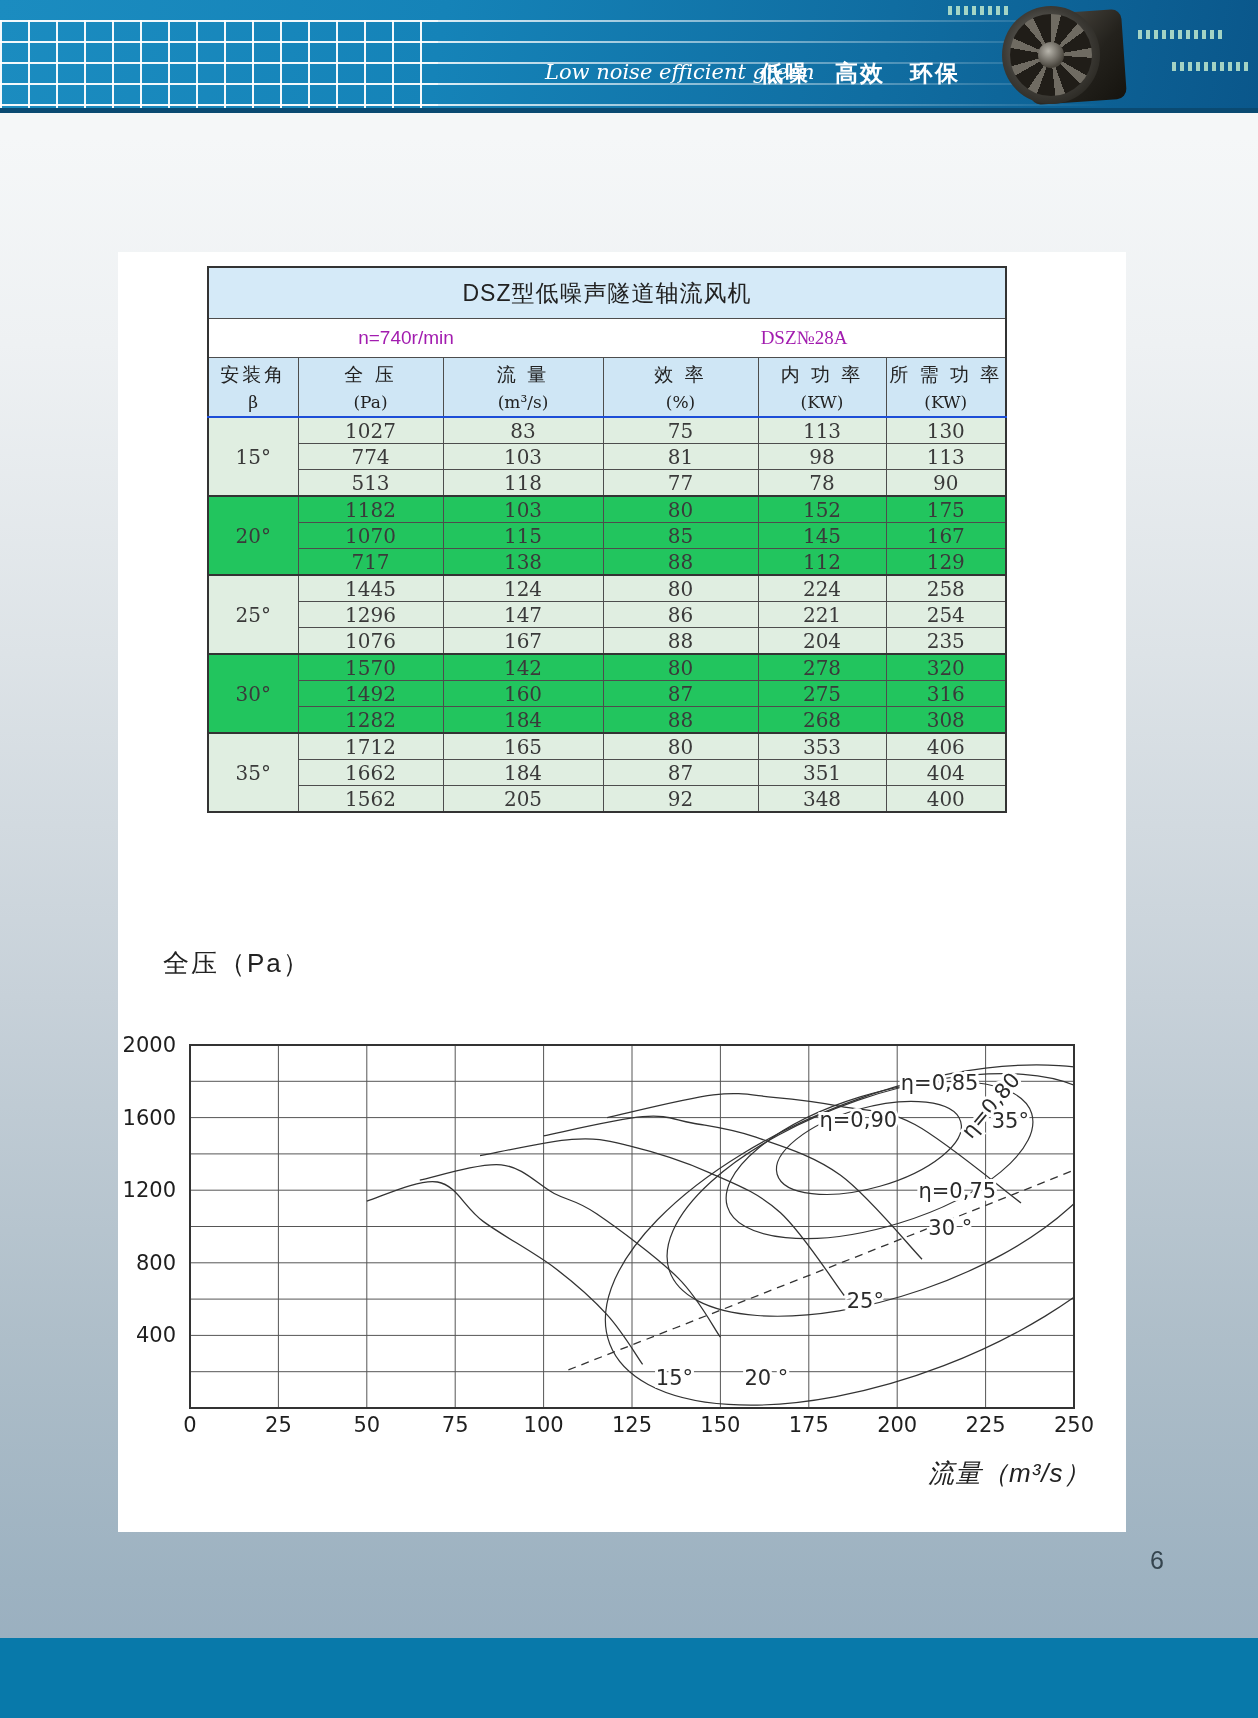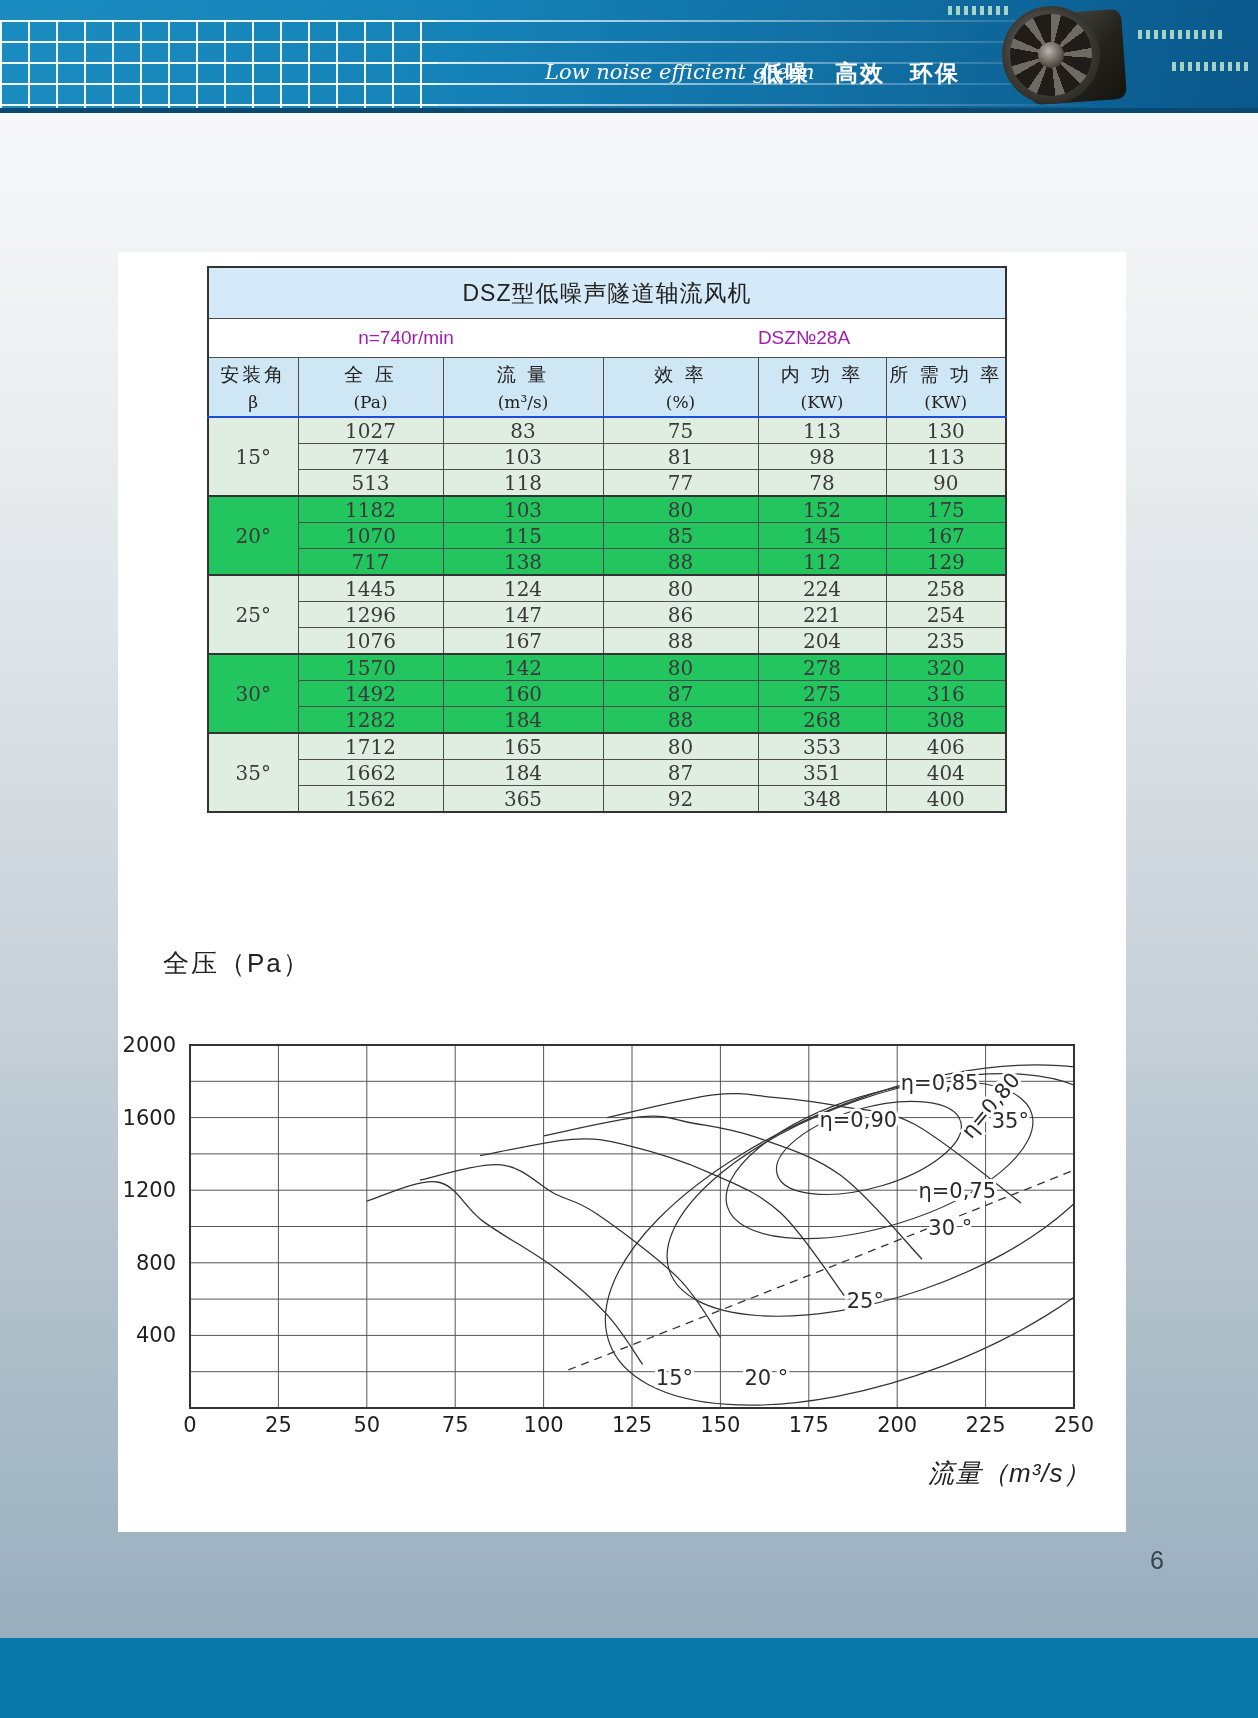--- a/index.html
+++ b/index.html
@@ -35,21 +35,21 @@
   .fan-hub{position:absolute;left:36px;top:38px;width:26px;height:26px;border-radius:50%;
     background:radial-gradient(circle at 40% 35%,#b8b5ac,#4a463e 70%);}
   
   .panel{position:absolute;left:118px;top:252px;width:1008px;height:1280px;background:#ffffff;}
   .spec{position:absolute;left:207px;top:266px;width:798px;border-collapse:collapse;
     border:2px solid #333;background:#fff;table-layout:fixed;color:#333;}
   .spec td{border:1px solid #4d4d4d;text-align:center;vertical-align:middle;padding:0;}
   .spec .title{height:50px;background:#d5eaf8;font-size:23px;color:#222;letter-spacing:1px;}
   .spec .nrow{height:38px;font-size:19px;background:#ffffff;color:#a21caf;}
   .spec td.nrow-l{border-right:none;}
-  .spec td.nrow-r{border-left:none;}
+  .spec td.nrow-r{border-left:none;font-family:Liberation Serif, serif;}
   .spec .hcell{height:58px;background:#cfe6f5;font-size:19px;color:#222;}
   .hcell .n{letter-spacing:3px;}
   .hcell .u{font-family:"DejaVu Serif",serif;font-size:17px;margin-top:4px;letter-spacing:0;}
   .spec .val{height:25px;font-family:"DejaVu Serif",serif;font-size:20px;color:#3a3a3a;}
   .spec .angle{font-family:"DejaVu Serif",serif;font-size:20px;color:#3a3a3a;}
   .g-green{background:#e0eee1;}
   .g-blue{background:#22c55e;}
   .grp-first td{border-top:2px solid #333;margin-left:48px;}
   .spec tr.hdr td{border-bottom:2px solid #1d4ed8;}
   
@@ -224,21 +224,21 @@
         </tr>
         <tr class="">
           <td class="val g-green">1662</td>
           <td class="val g-green">184</td>
           <td class="val g-green">87</td>
           <td class="val g-green">351</td>
           <td class="val g-green">404</td>
         </tr>
         <tr class="">
           <td class="val g-green">1562</td>
-          <td class="val g-green">365</td>
+          <td class="val g-green">205</td>
           <td class="val g-green">92</td>
           <td class="val g-green">348</td>
           <td class="val g-green">400</td>
         </tr>
       </tbody>
     </table>
 
   <div class="ylab">全压（Pa）</div>
   <svg class="chart" width="1012" height="432">
       <defs>

